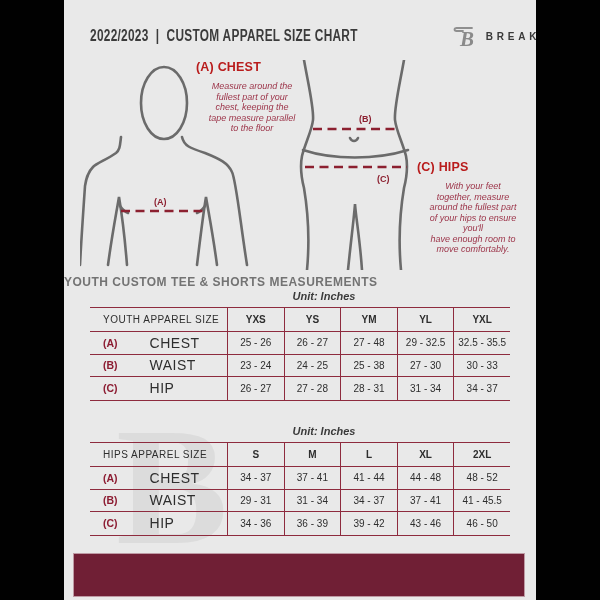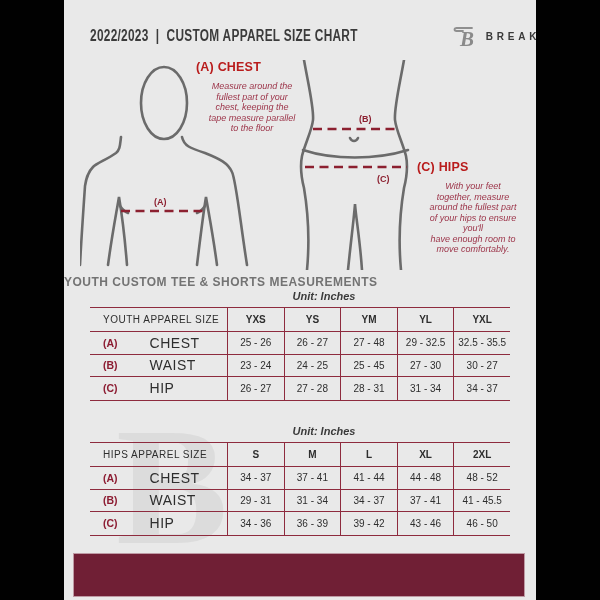--- a/index.html
+++ b/index.html
@@ -122,23 +122,23 @@
       <div>27 - 48</div>
       <div>29 - 32.5</div>
       <div>32.5 - 35.5</div>
 
       <div>
           <span class="prefix">(B)</span>
           <span class="rlabel">WAIST</span>
         </div>
       <div>23 - 24</div>
       <div>24 - 25</div>
-      <div>25 - 45</div>
+      <div>25 - 38</div>
       <div>27 - 30</div>
-      <div>30 - 27</div>
+      <div>30 - 33</div>
 
       <div>
           <span class="prefix">(C)</span>
           <span class="rlabel">HIP</span>
         </div>
       <div>26 - 27</div>
       <div>27 - 28</div>
       <div>28 - 31</div>
       <div>31 - 34</div>
       <div>34 - 37</div>

